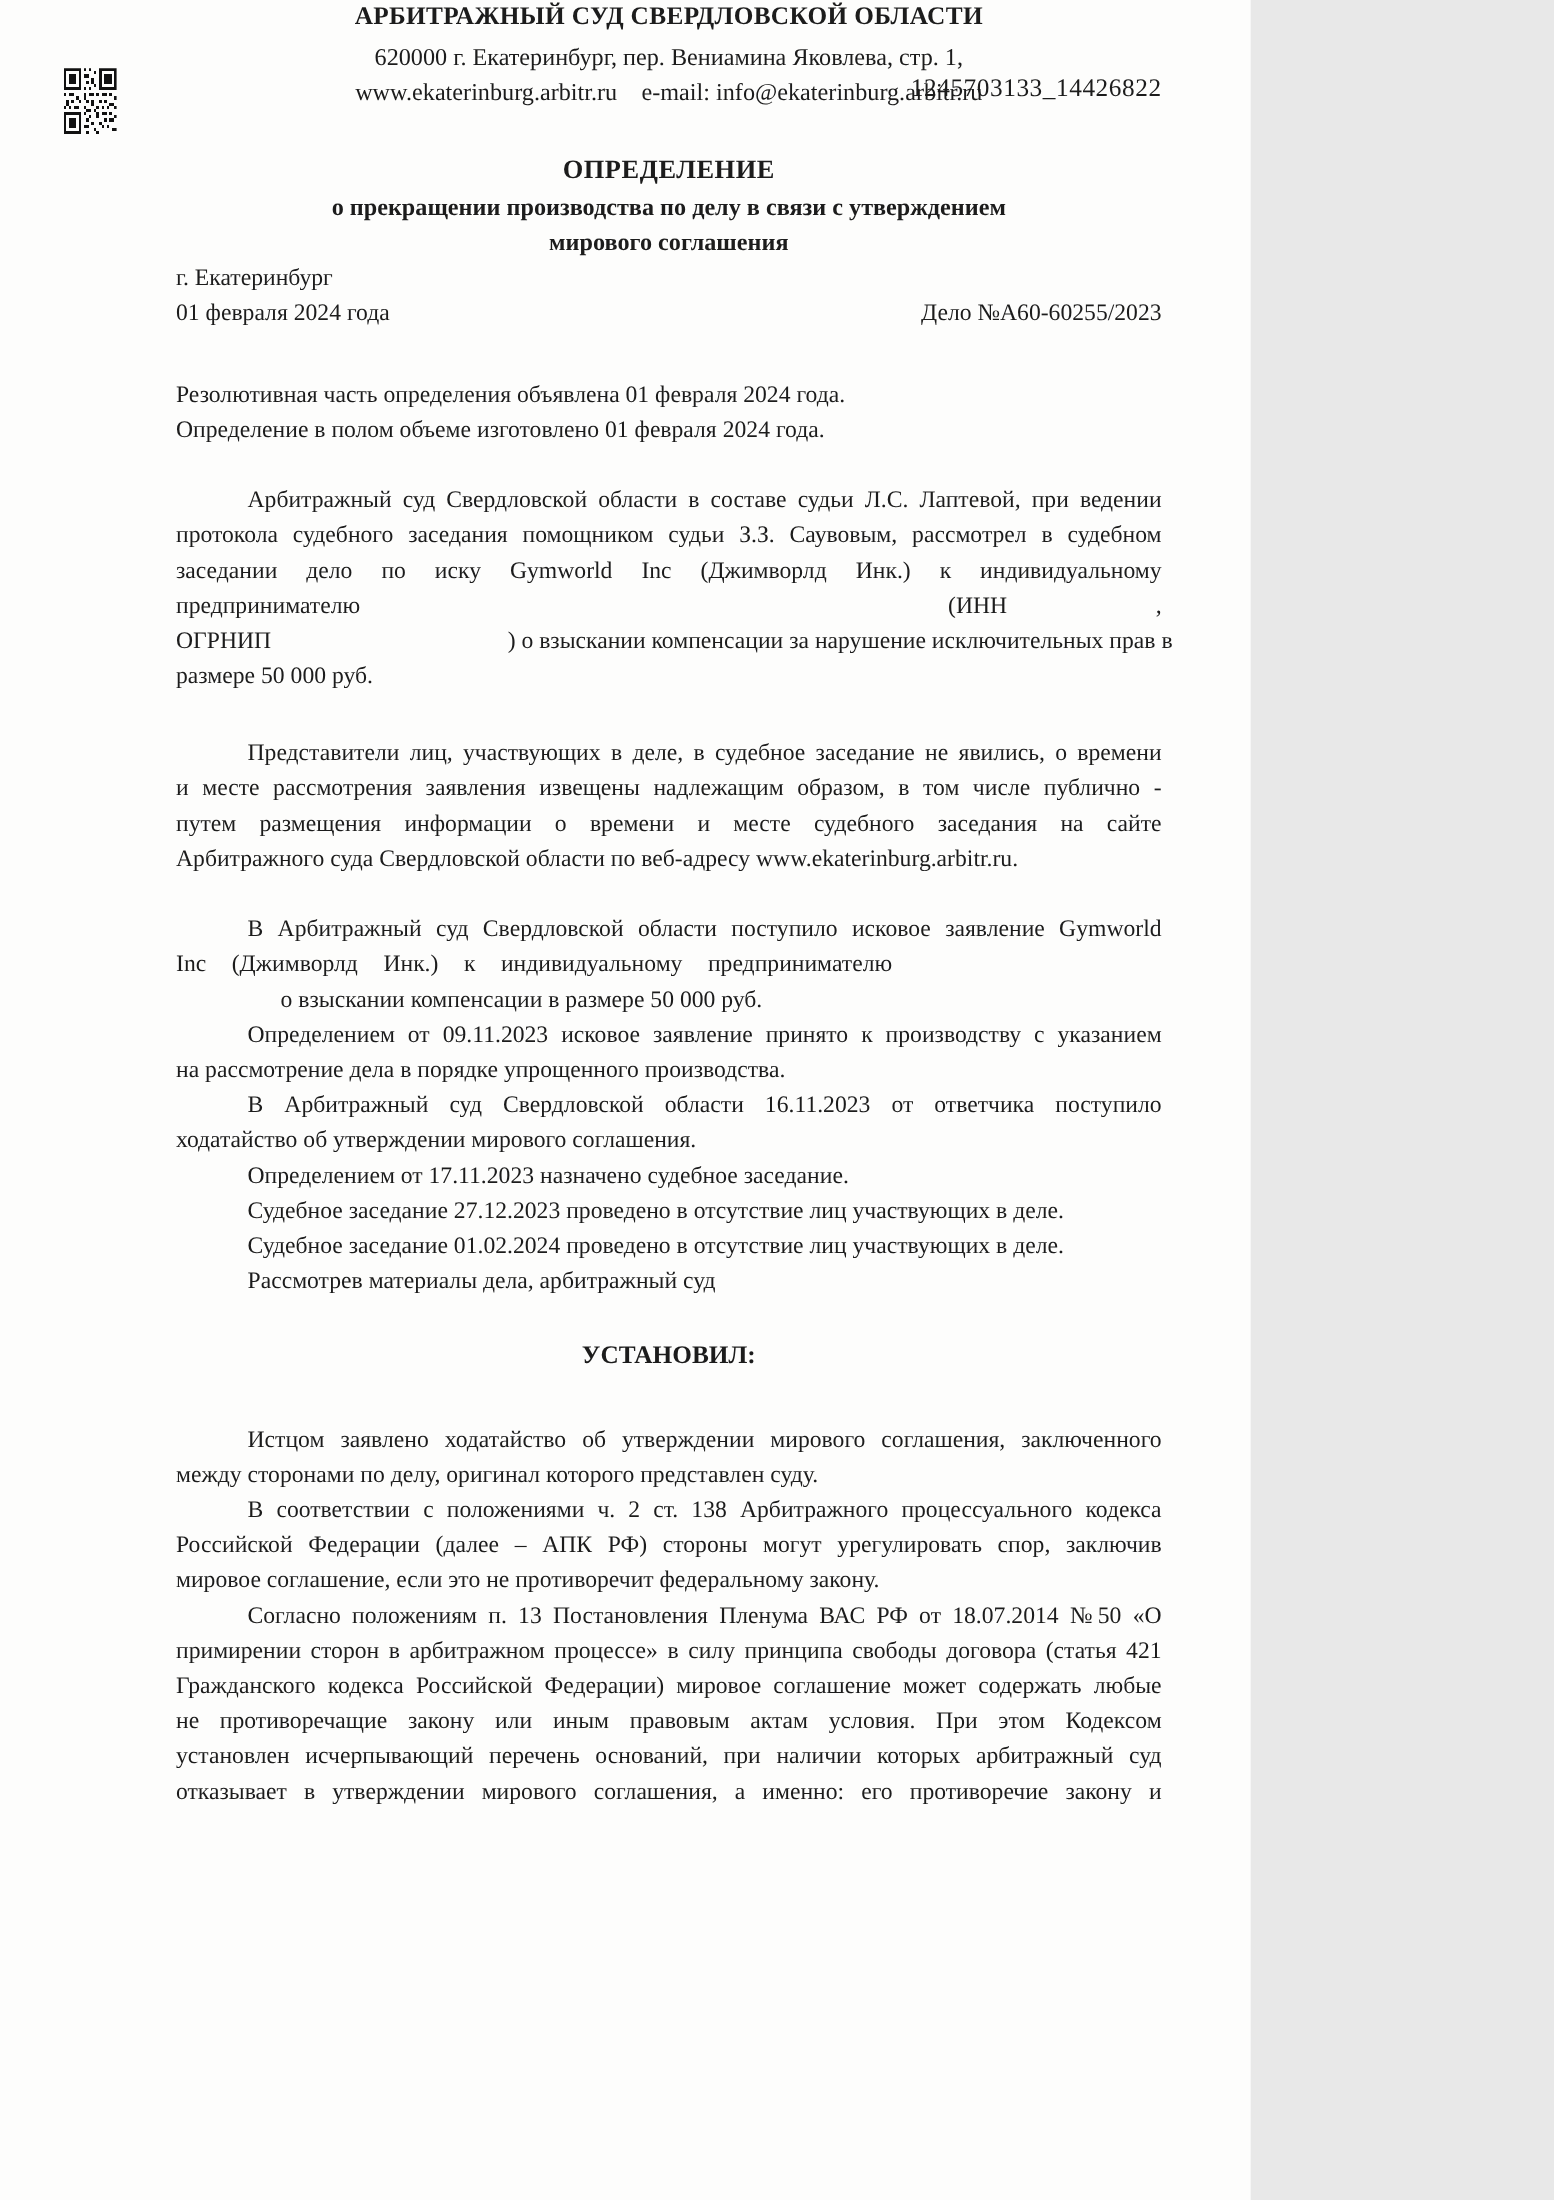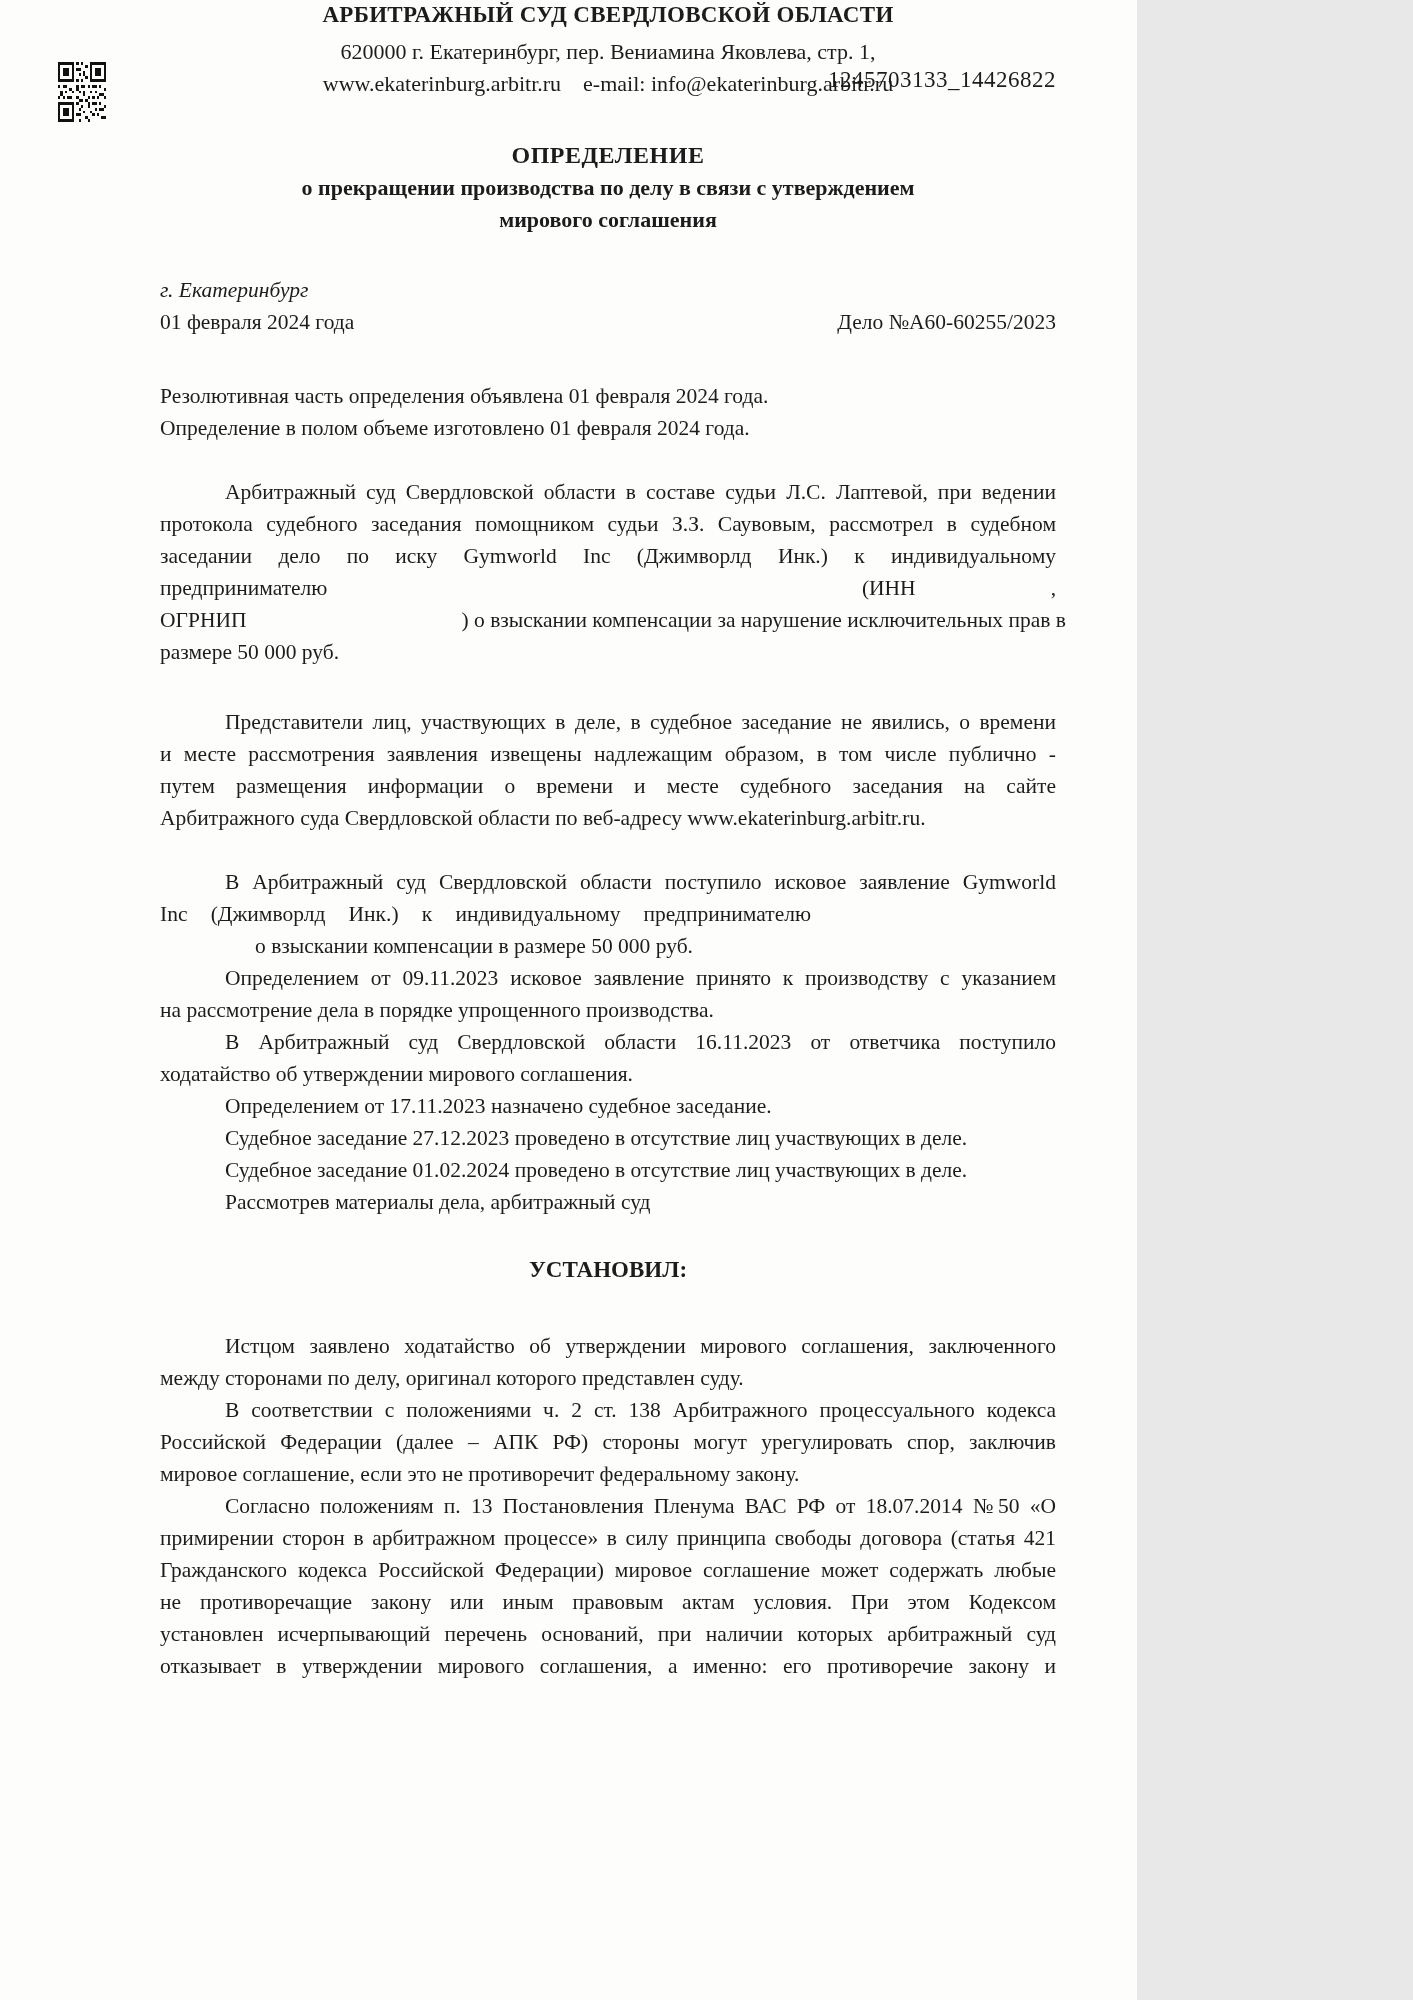--- a/index.html
+++ b/index.html
@@ -19,21 +19,21 @@
   .content{width:896px;margin-left:160px;font-size:21.5px;}
   .center{text-align:center;}
   .bold{font-weight:bold;}
   .court-name{font-size:23px;line-height:30px;letter-spacing:.3px;}
   .court-address{font-size:22px;line-height:32px;margin-top:6px;}
   .court-contacts{font-size:22px;line-height:32px;}
   .court-contacts .sep{display:inline-block;width:22px;}
   .doc-title{margin-top:38px;font-size:24px;line-height:34px;letter-spacing:.5px;text-align:center;}
   .doc-subtitle{font-size:22px;line-height:32px;}
   .meta{line-height:32px;}
-  .meta-city{margin-top:38px;font-style:italic;}
+  .meta-city{}
   .meta-row{display:flex;justify-content:space-between;}
   .meta-resolutive{margin-top:42px;}
   .para{margin:0;line-height:32px;}
   .mt32{margin-top:32px;}
   .mt38{margin-top:38px;}
   .line{text-align:justify;text-align-last:justify;line-height:32px;}
   .line.ind{text-indent:65px;}
   .line.last{text-align-last:left;}
   .line.pad95{padding-left:95px;font-family:Liberation Serif, serif;}
   .flexline{display:flex;align-items:flex-end;}

